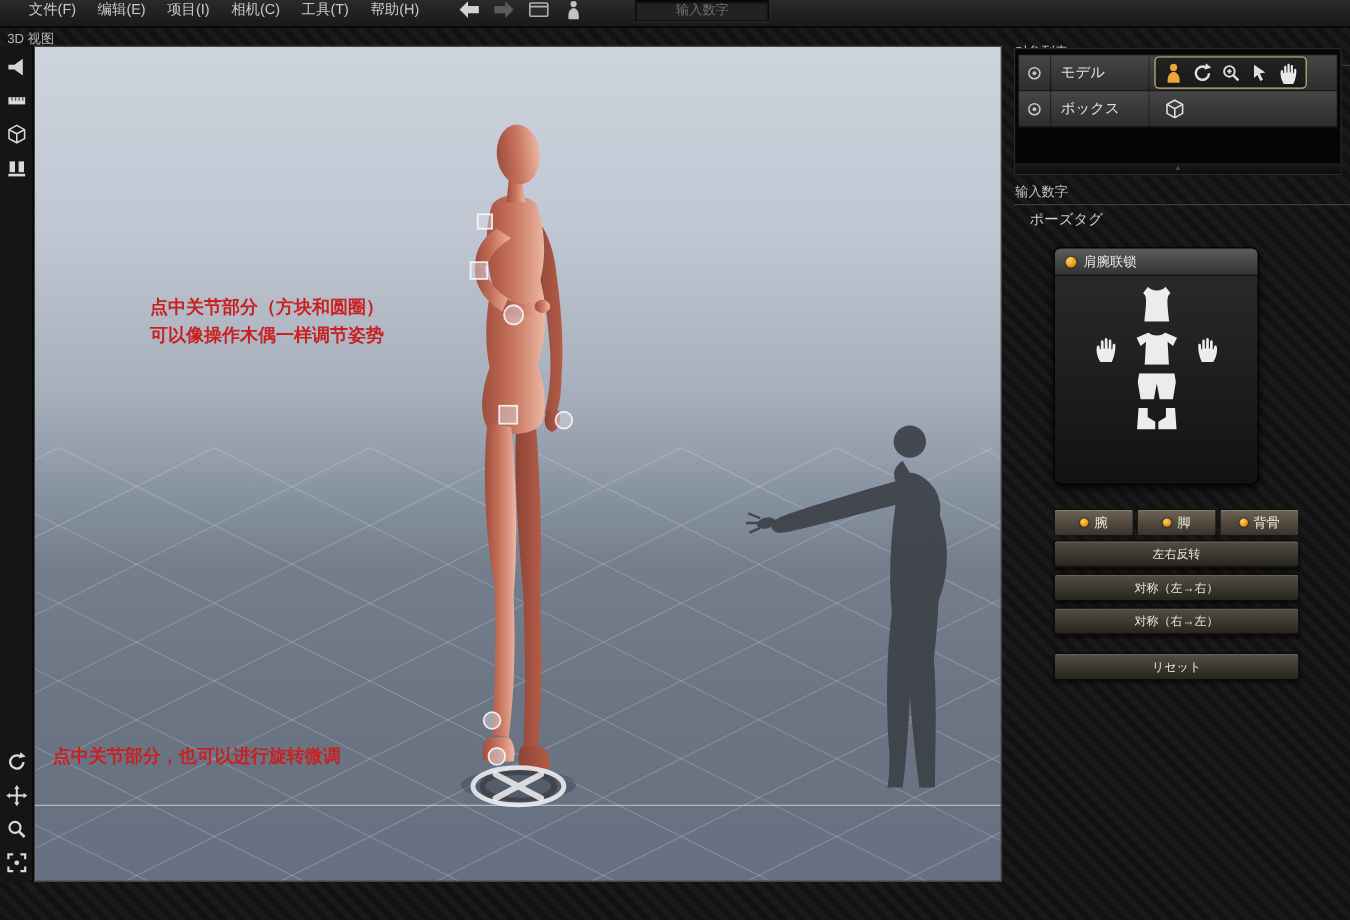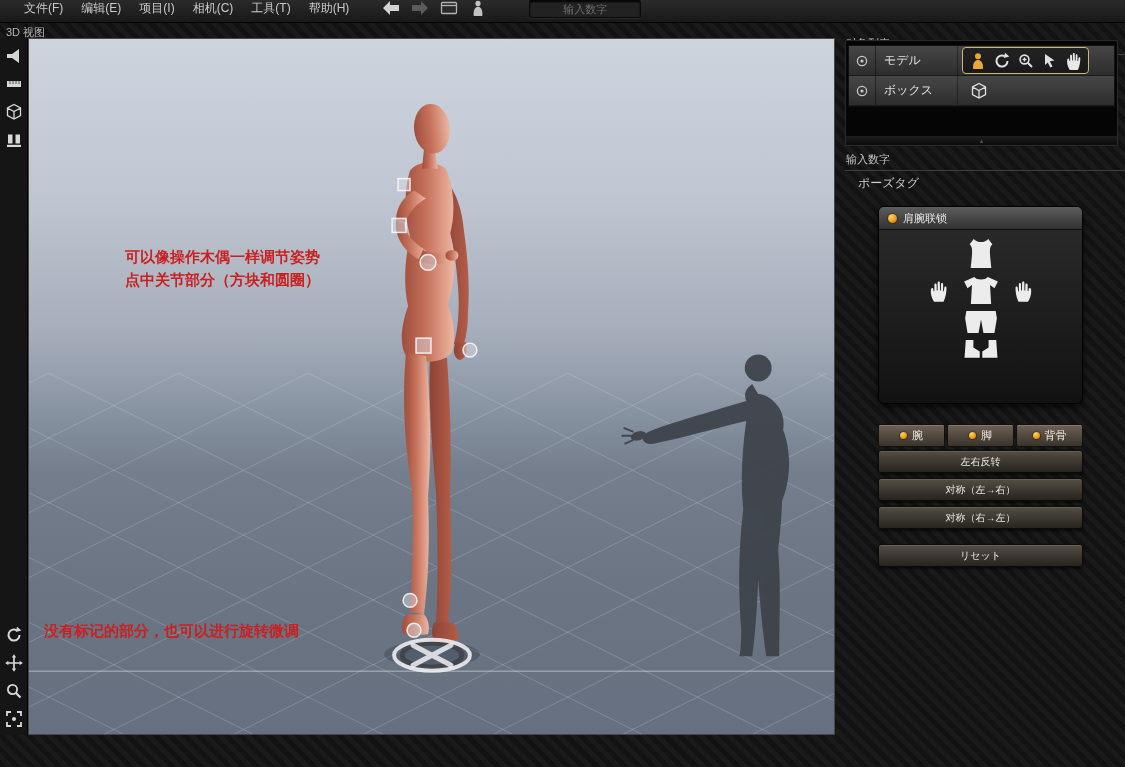--- a/index.html
+++ b/index.html
@@ -73,21 +73,21 @@
   .obj-tool{width:23px;height:23px;display:flex;align-items:center;justify-content:center;}
   .list-notch{
     position:absolute;left:0;right:0;bottom:0;height:9px;
     background:linear-gradient(#1e1e1e,#0b0b0b);
     display:flex;align-items:center;justify-content:center;
     font-size:6px;color:#4d4d4d;line-height:1;
   }
   
   .pose-tag-label{position:absolute;left:858px;top:175px;font-size:12px;color:#cfcfcf;}
   .pose-panel{
-    position:absolute;left:878px;top:206px;width:205px;height:198px;box-sizing:border-box;
+    position:absolute;left:878px;top:206px;width:171px;height:198px;box-sizing:border-box;
     border-radius:6px;border:1px solid #000;
     background:linear-gradient(#2c2c2c,#121212);
     box-shadow:0 3px 6px rgba(0,0,0,.65), inset 0 1px 0 rgba(255,255,255,.08);
     z-index:10;
     font-family:Liberation Serif, serif;
   }
   .pose-header{
     height:22px;border-radius:5px 5px 0 0;
     background:linear-gradient(#5d5d5d,#323232);
     border-bottom:1px solid #0d0d0d;
@@ -316,25 +316,25 @@
       <g fill="none">
         <ellipse cx="404" cy="618" rx="30" ry="12" stroke="rgba(55,55,60,0.65)" stroke-width="5"></ellipse>
         <path d="M385,608 L423,628 M423,608 L385,628" stroke="rgba(250,250,252,0.8)" stroke-width="5" stroke-linecap="round"></path>
         <ellipse cx="404" cy="618" rx="38" ry="15.5" stroke="rgba(245,245,248,0.85)" stroke-width="4"></ellipse>
       </g>
 
       <line x1="0" y1="634" x2="807" y2="634" stroke="rgba(240,242,246,0.55)" stroke-width="1"></line>
     </svg>
 
     <div class="annotation ann-top">
+      <div>点中关节部分（方块和圆圈）</div>
       <div>可以像操作木偶一样调节姿势</div>
-      <div>点中关节部分（方块和圆圈）</div>
     </div>
     <div class="annotation ann-bottom">
-      <div>没有标记的部分，也可以进行旋转微调</div>
+      <div>点中关节部分，也可以进行旋转微调</div>
     </div>
   </div>
 
   <div class="section-header" style="top:22px;margin-top:12px;">对象列表</div>
 
   <div class="object-list">
     <div class="obj-rows">
       <div class="obj-row">
         <span class="eye-cell">
           <svg width="16" height="16" viewBox="0 0 18 18">

